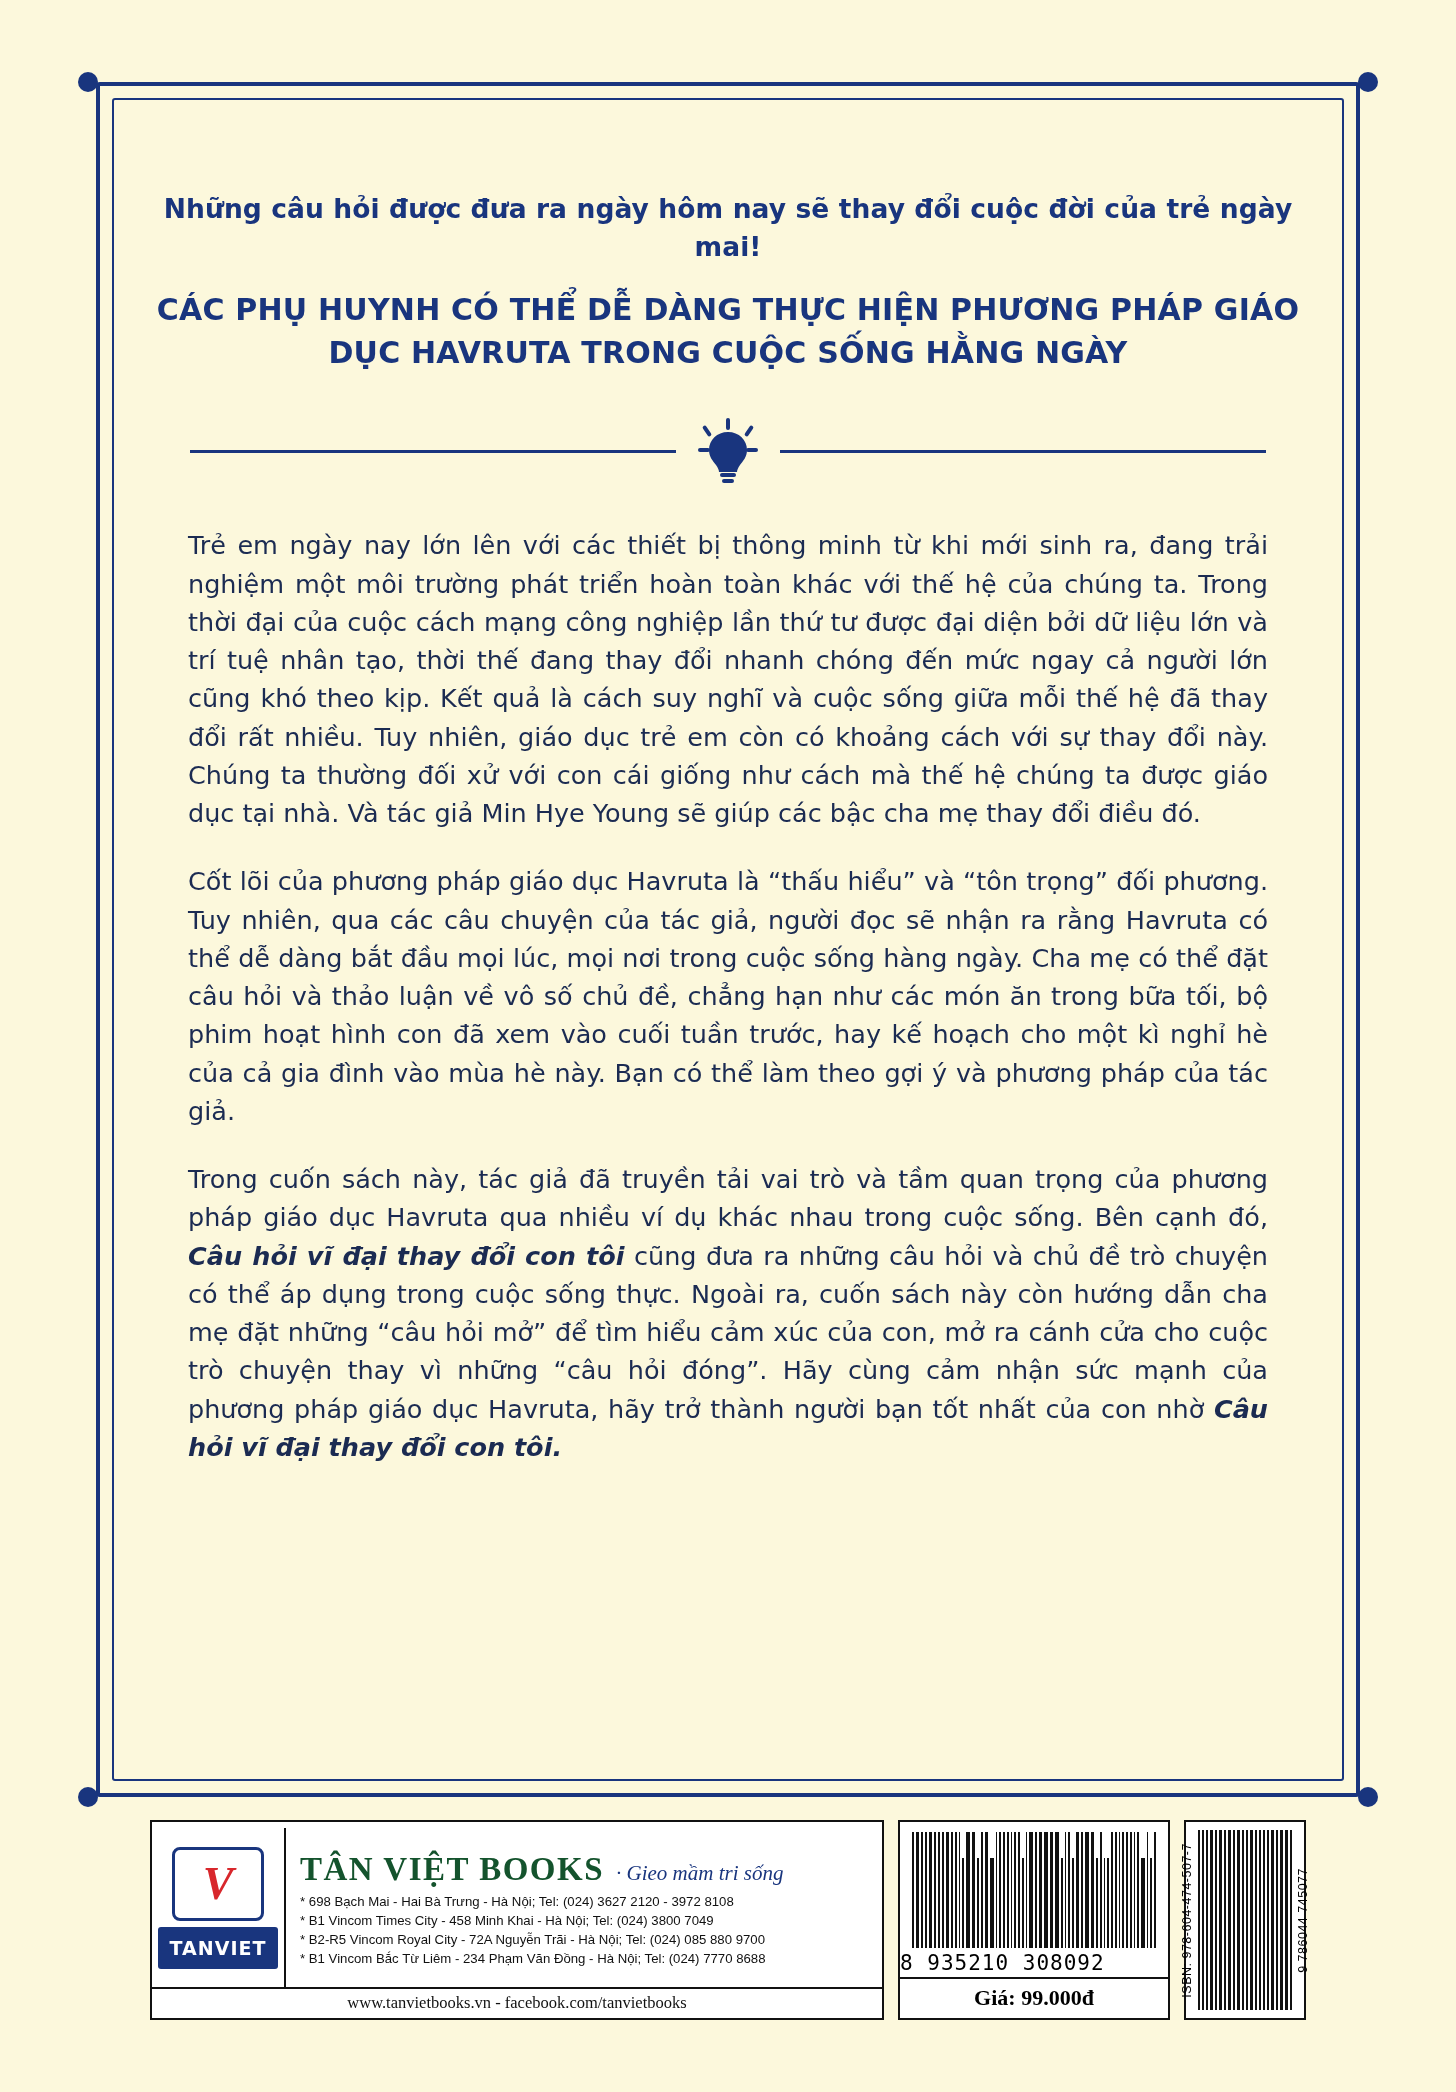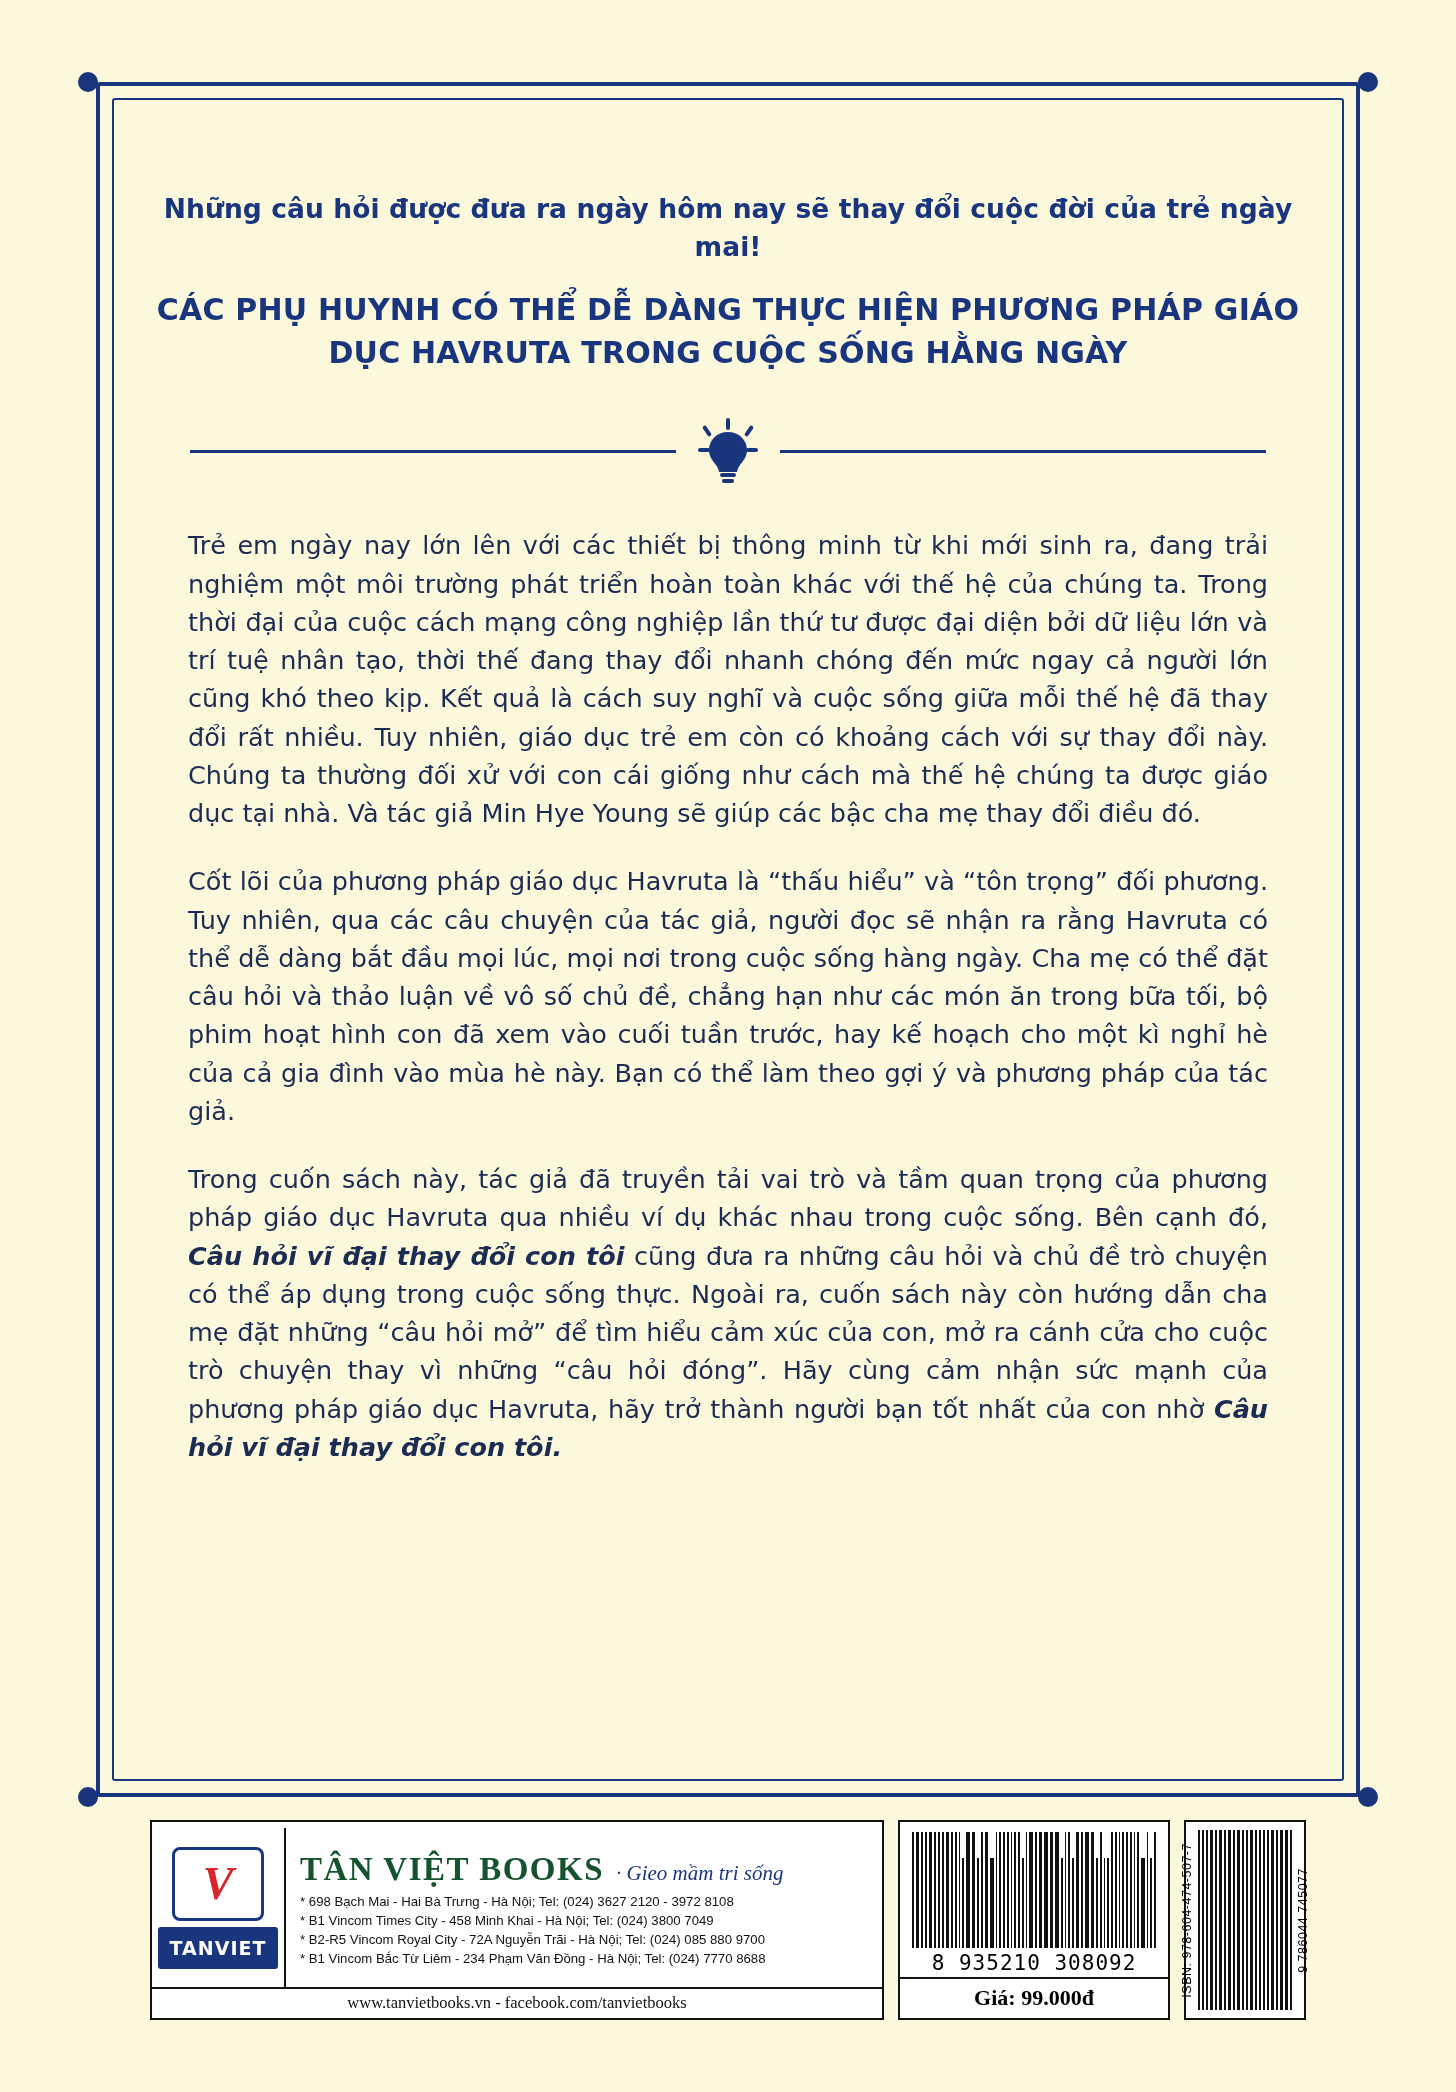--- a/index.html
+++ b/index.html
@@ -224,21 +224,20 @@
     padding: 10px 12px 2px 12px;
     gap: 2px;
     overflow: hidden;
   }
   .bars i {
     display: block;
     background: #111;
     height: 100%;
   }
   .barcode-num {
-    text-align: center;
     font-family: "DejaVu Sans Mono", monospace;
     font-size: 21px;
     letter-spacing: 1px;
     padding: 1px 0 2px 0;
   }
   .price {
     border-top: 2px solid #111;
     text-align: center;
     font-size: 22px;
     font-weight: bold;

